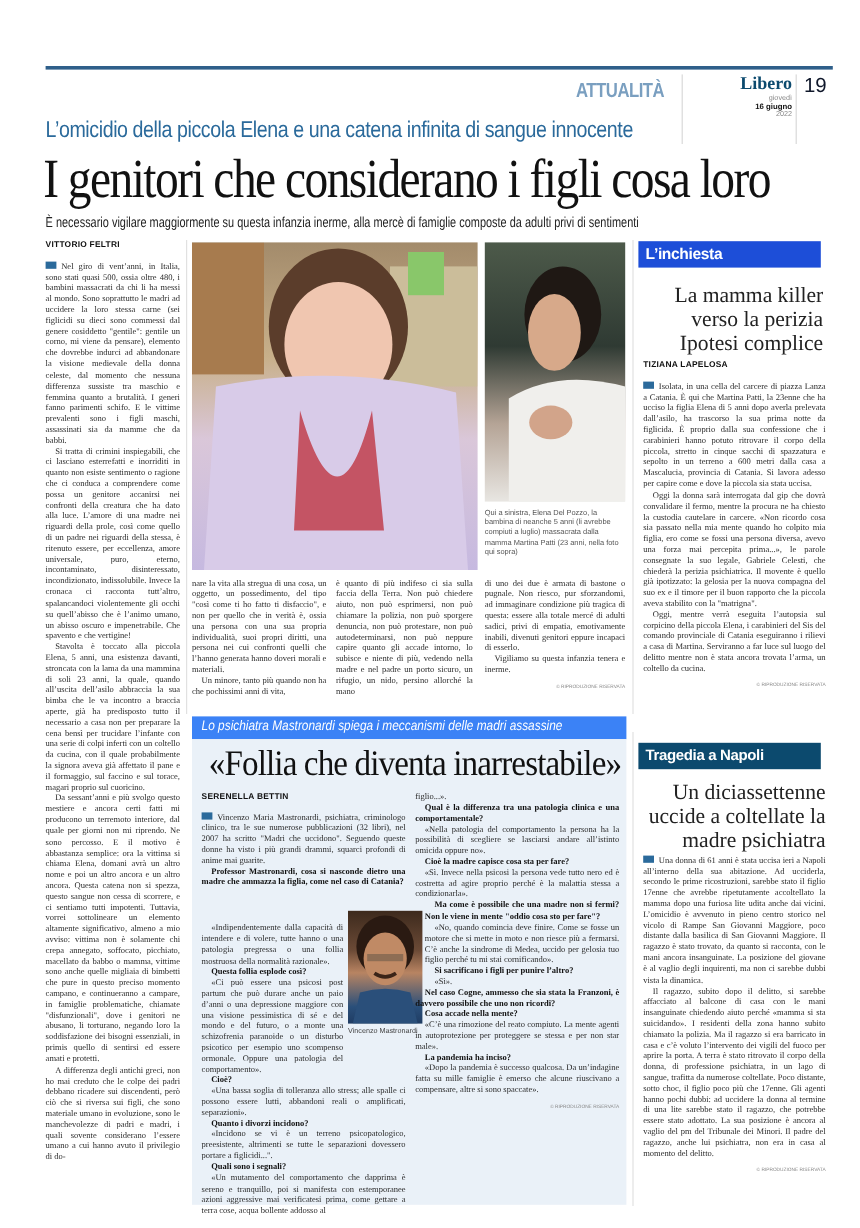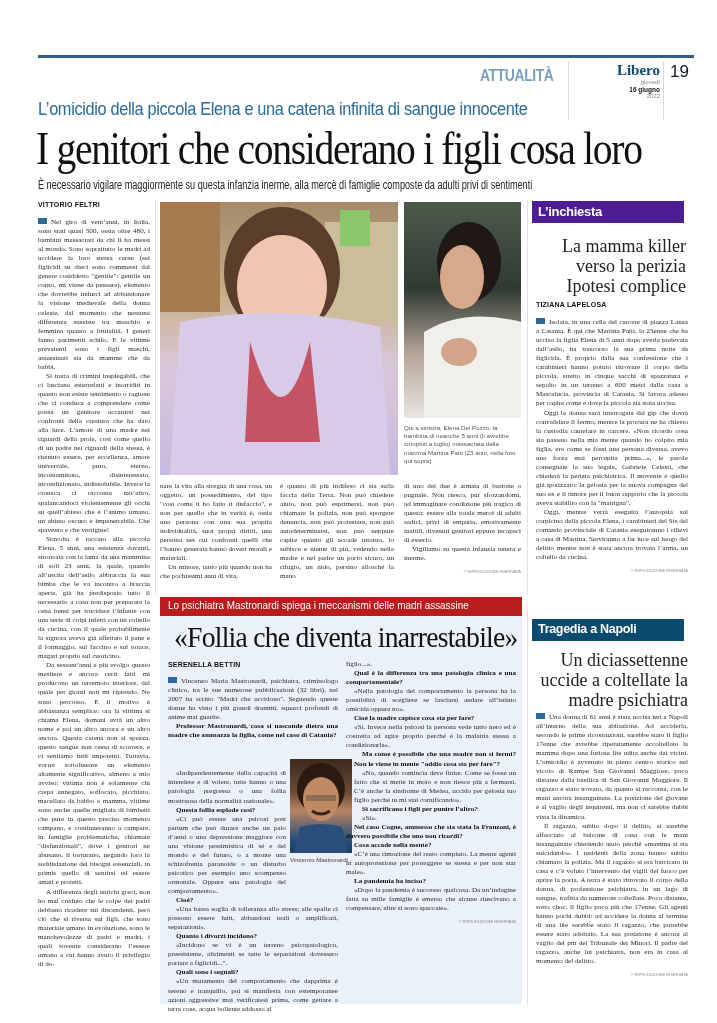--- a/index.html
+++ b/index.html
@@ -27,24 +27,24 @@
   .col p.first { text-indent: 0; }
   .sq { display: inline-block; width: 9px; height: 6px; background: #2b6a9b; margin-right: 4px; vertical-align: 0px; }
   .copyr { font-family: "Liberation Sans", sans-serif; font-size: 4px; color: #888; text-align: right; margin-top: 4px; }
 
   .photo1 { position: absolute; left: 160px; top: 202px; width: 238px; height: 273px; overflow: hidden; background: linear-gradient(180deg, #a38b6b 0%, #c8b08a 35%, #dac7d9 60%, #c6b9e0 100%); }
   .photo2 { position: absolute; left: 404px; top: 202px; width: 117px; height: 216px; overflow: hidden; background: linear-gradient(180deg, #4d5a4a 0%, #2f3a33 40%, #b5a496 70%, #e8e6e2 100%); }
   .caption { position: absolute; left: 404px; top: 424px; width: 117px; font-family: "Liberation Sans", sans-serif; font-size: 6.2px; line-height: 8.2px; color: #555; }
 
   .vline { position: absolute; width: 1px; background: #e1e1e1; }
 
-  .tag-inchiesta { position: absolute; left: 532px; top: 201px; width: 152px; height: 22px; background: #4c1d95; color: #fff; font-family: "Liberation Sans", sans-serif; font-weight: bold; font-size: 13px; padding: 3px 6px; letter-spacing: -0.3px; }
+  .tag-inchiesta { position: absolute; left: 532px; top: 201px; width: 152px; height: 22px; background: #1d4ed8; color: #fff; font-family: "Liberation Sans", sans-serif; font-weight: bold; font-size: 13px; padding: 3px 6px; letter-spacing: -0.3px; }
   .side-title { position: absolute; font-family: "Liberation Serif", serif; font-size: 18px; line-height: 20px; color: #222; text-align: right; }
 
-  .red-band { position: absolute; left: 160px; top: 597px; width: 362px; height: 19px; background: #b91c1c; color: #fff; font-family: "Liberation Sans", sans-serif; font-size: 11.5px; padding: 2px 8px; white-space: nowrap; overflow: hidden; }
+  .red-band { position: absolute; left: 160px; top: 597px; width: 362px; height: 19px; background: #3b82f6; color: #fff; font-family: "Liberation Sans", sans-serif; font-size: 11.5px; padding: 2px 8px; white-space: nowrap; overflow: hidden; font-style: italic; }
   .red-band span { display: inline-block; transform: scaleX(0.86); transform-origin: left; }
   .interview { position: absolute; left: 160px; top: 616px; width: 362px; height: 388px; background: #eaf1f8; }
   .int-title { position: absolute; left: 174px; top: 620px; font-family: "Liberation Serif", serif; font-size: 30px; color: #111; white-space: nowrap; letter-spacing: -0.8px; transform: scaleX(0.92); transform-origin: left; }
   .q { font-weight: bold; color: #111; }
   .photo3 { position: absolute; left: 290px; top: 759px; width: 62px; height: 94px; background: linear-gradient(180deg, #3d2a1d 0%, #6b4a36 35%, #b88462 55%, #2a4f7a 85%, #1f3c63 100%); }
   .cap3 { position: absolute; left: 290px; top: 857px; font-family: "Liberation Sans", sans-serif; font-size: 6px; color: #444; }
 
   .tag-napoli { position: absolute; left: 532px; top: 619px; width: 152px; height: 22px; background: #0c4a6e; color: #fff; font-family: "Liberation Sans", sans-serif; font-weight: bold; font-size: 12.5px; padding: 3px 6px; letter-spacing: -0.3px; }
 </style>
 </head>
@@ -153,21 +153,21 @@
 </div>
 <div class="cap3">Vincenzo Mastronardi</div>
 
 <div class="col" style="left:346px; top:660px; width:170px;">
   <p class="first">figlio...».</p>
   <p class="q">Qual è la differenza tra una patologia clinica e una comportamentale?</p>
   <p>«Nella patologia del comportamento la persona ha la possibilità di scegliere se lasciarsi andare all’istinto omicida oppure no».</p>
   <p class="q">Cioè la madre capisce cosa sta per fare?</p>
   <p>«Sì. Invece nella psicosi la persona vede tutto nero ed è costretta ad agire proprio perché è la malattia stessa a condizionarla».</p>
   <p class="q" style="margin-left:8px;">Ma come è possibile che una madre non si fermi? Non le viene in mente "oddio cosa sto per fare"?</p>
-  <p style="margin-left:8px;">«No, quando comincia deve finire. Come se fosse un fatto che si mette in moto e non riesce più a fermarsi. C’è anche la sindrome di Medea, uccido per gelosia tuo figlio perché tu mi stai cornificando».</p>
+  <p style="margin-left:8px;">«No, quando comincia deve finire. Come se fosse un motore che si mette in moto e non riesce più a fermarsi. C’è anche la sindrome di Medea, uccido per gelosia tuo figlio perché tu mi stai cornificando».</p>
   <p class="q" style="margin-left:8px;">Si sacrificano i figli per punire l’altro?</p>
   <p style="margin-left:8px;">«Sì».</p>
   <p class="q">Nel caso Cogne, ammesso che sia stata la Franzoni, è davvero possibile che uno non ricordi?</p>
   <p class="q">Cosa accade nella mente?</p>
   <p>«C’è una rimozione del reato compiuto. La mente agenti in autoprotezione per proteggere se stessa e per non star male».</p>
   <p class="q">La pandemia ha inciso?</p>
   <p>«Dopo la pandemia è successo qualcosa. Da un’indagine fatta su mille famiglie è emerso che alcune riuscivano a compensare, altre si sono spaccate».</p>
   <div class="copyr">© RIPRODUZIONE RISERVATA</div>
 </div>
 

